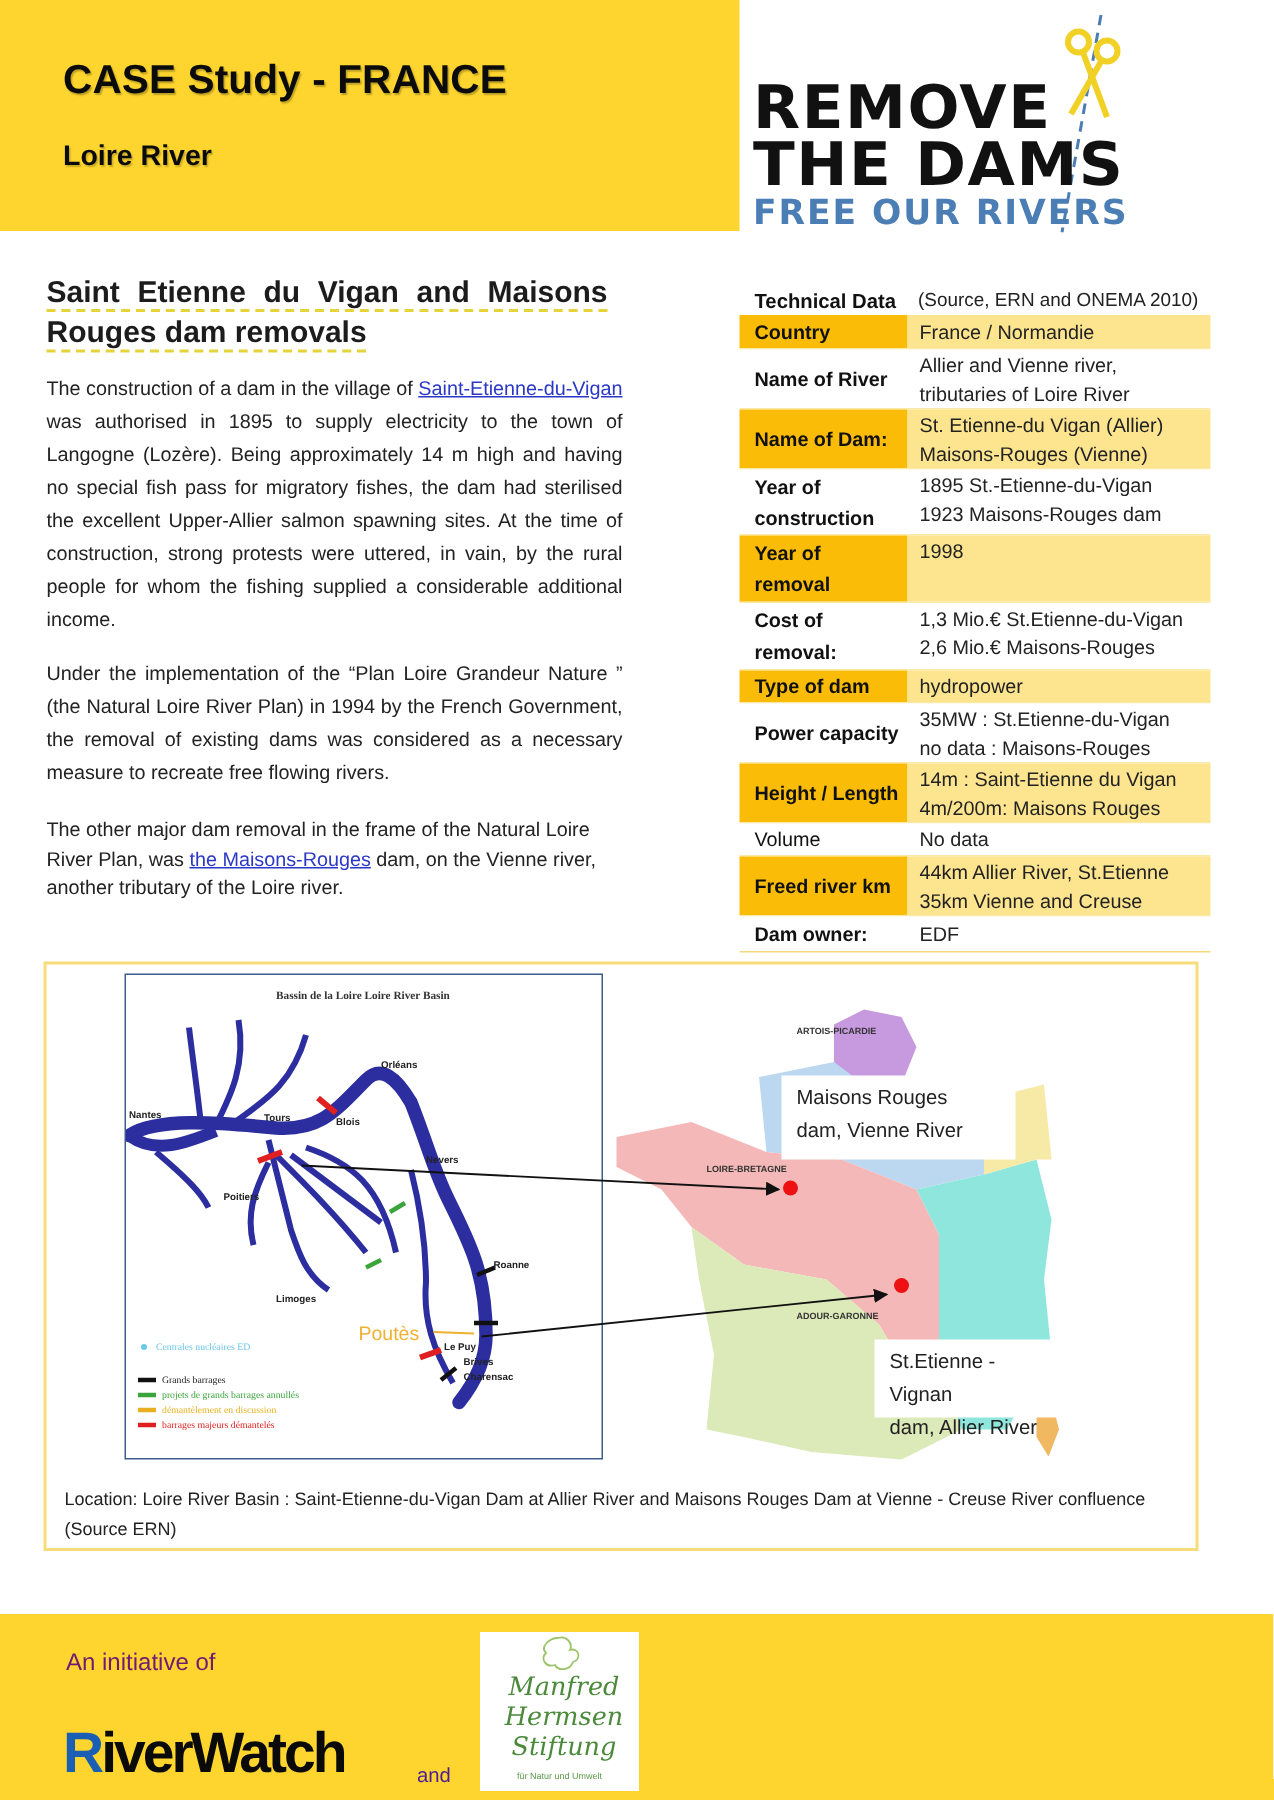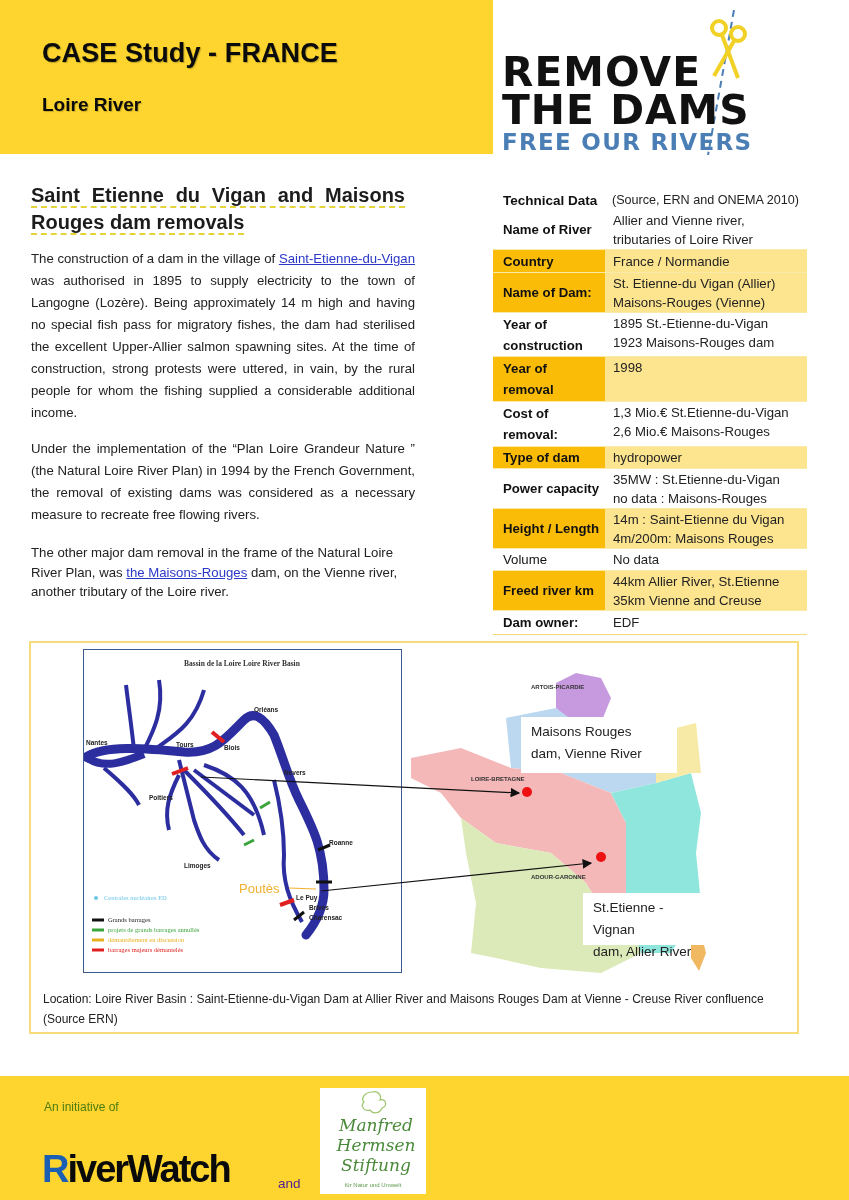--- a/index.html
+++ b/index.html
@@ -46,21 +46,21 @@
   .fig-caption { position: absolute; left: 12px; top: 346px; width: 740px; font-size: 12px; line-height: 20px; color: #222; }
   .basin { position: absolute; left: 52px; top: 6px; width: 319px; height: 324px; border: 1.5px solid #3d5a8f; background: #fff; }
   .france { position: absolute; left: 370px; top: 10px; width: 330px; height: 325px; }
   .label-box { position: absolute; background: #fff; font-size: 13.5px; line-height: 22px; color: #222; padding: 4px 10px; }
   .lb1 { left: 490px; top: 74px; width: 156px; height: 56px; }
   .lb2 { left: 552px; top: 250px; width: 128px; height: 52px; padding-left: 10px; }
   .poutes { position: absolute; left: 208px; top: 238px; font-size: 13px; color: #f0b030; }
 
   
   .foot { position: absolute; left: 0; top: 1076px; width: 849px; height: 124px; background: #fdd52e; }
-  .foot-init { position: absolute; left: 44px; top: 24px; font-size: 12px; color: #4d7c0f; text-align: right; }
+  .foot-init { position: absolute; left: 44px; top: 24px; font-size: 16px; color: #701a75; text-align: right; }
   .rw { position: absolute; left: 42px; top: 72px; font-size: 38px; font-weight: bold; font-family: "Liberation Sans", sans-serif; letter-spacing: -2px; color: #0a0a0a; text-align: center; }
   .rw .r { color: #1b5fb5; }
   .foot-and { position: absolute; left: 278px; top: 100px; font-size: 13.5px; color: #4c1d95; }
   .mh { position: absolute; left: 320px; top: 12px; width: 106px; height: 106px; background: #fff; }
   .mh-t { position: absolute; left: 8px; width: 96px; font-family: "DejaVu Serif", serif; font-style: italic; font-size: 17px; color: #4b8a3a; line-height: 18px; text-align: center; }
   .mh-s { position: absolute; left: 0; top: 94px; width: 106px; font-size: 6px; color: #5c9a4a; text-align: center; }
 </style>
 </head>
 <body>
 
@@ -88,31 +88,31 @@
 
 <p class="para p2">Under the implementation of the “Plan Loire Grandeur Nature ” (the Natural Loire River Plan) in 1994 by the French Government, the removal of existing dams was considered as a necessary measure to recreate free flowing rivers.</p>
 
 <p class="para p3"><span>The other major dam removal in the frame of the Natural Loire River Plan, was  </span><a class="link">the Maisons-Rouges</a><span> dam, on the Vienne river, another tributary of the Loire river.</span></p>
 
 <div class="tech">
   <div class="tech-head">
     <div class="k">Technical Data</div>
     <div class="v">(Source, ERN and ONEMA 2010)</div>
   </div>
+  <div class="row hl" style="height:23px">
+    <div class="k">Country</div>
+    <div class="v">
+        <span>France /  Normandie</span>
+      </div>
+  </div>
   <div class="row pl" style="height:40px">
     <div class="k">Name of River</div>
     <div class="v">
         <span>Allier and Vienne river,</span>
         <span>tributaries  of Loire River</span>
-      </div>
-  </div>
-  <div class="row hl" style="height:23px">
-    <div class="k">Country</div>
-    <div class="v">
-        <span>France /  Normandie</span>
       </div>
   </div>
   <div class="row hl" style="height:40px">
     <div class="k">Name of Dam:</div>
     <div class="v">
         <span>St. Etienne-du Vigan (Allier)</span>
         <span>Maisons-Rouges (Vienne)</span>
       </div>
   </div>
   <div class="row pl" style="height:44px">

